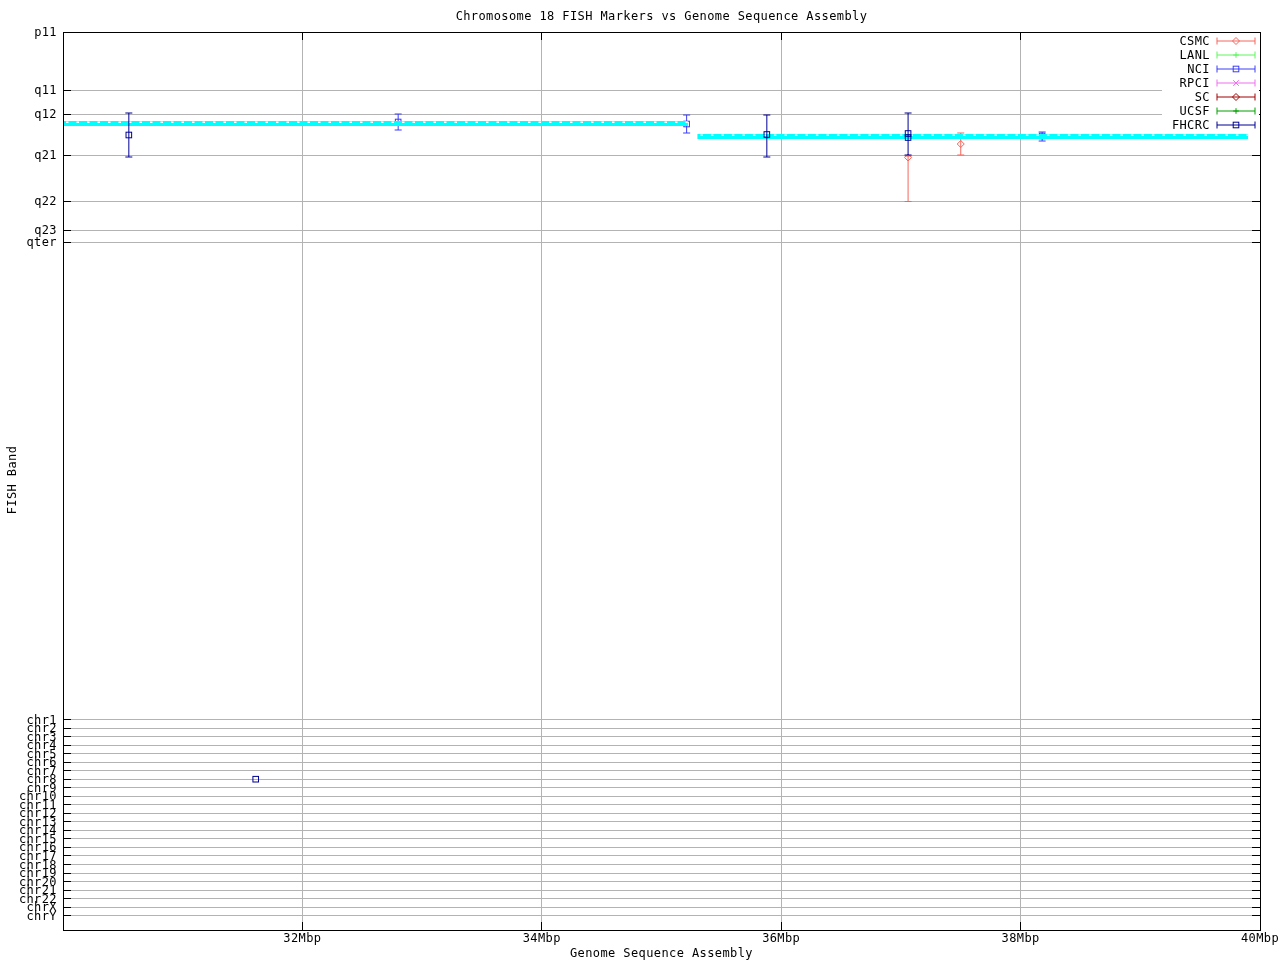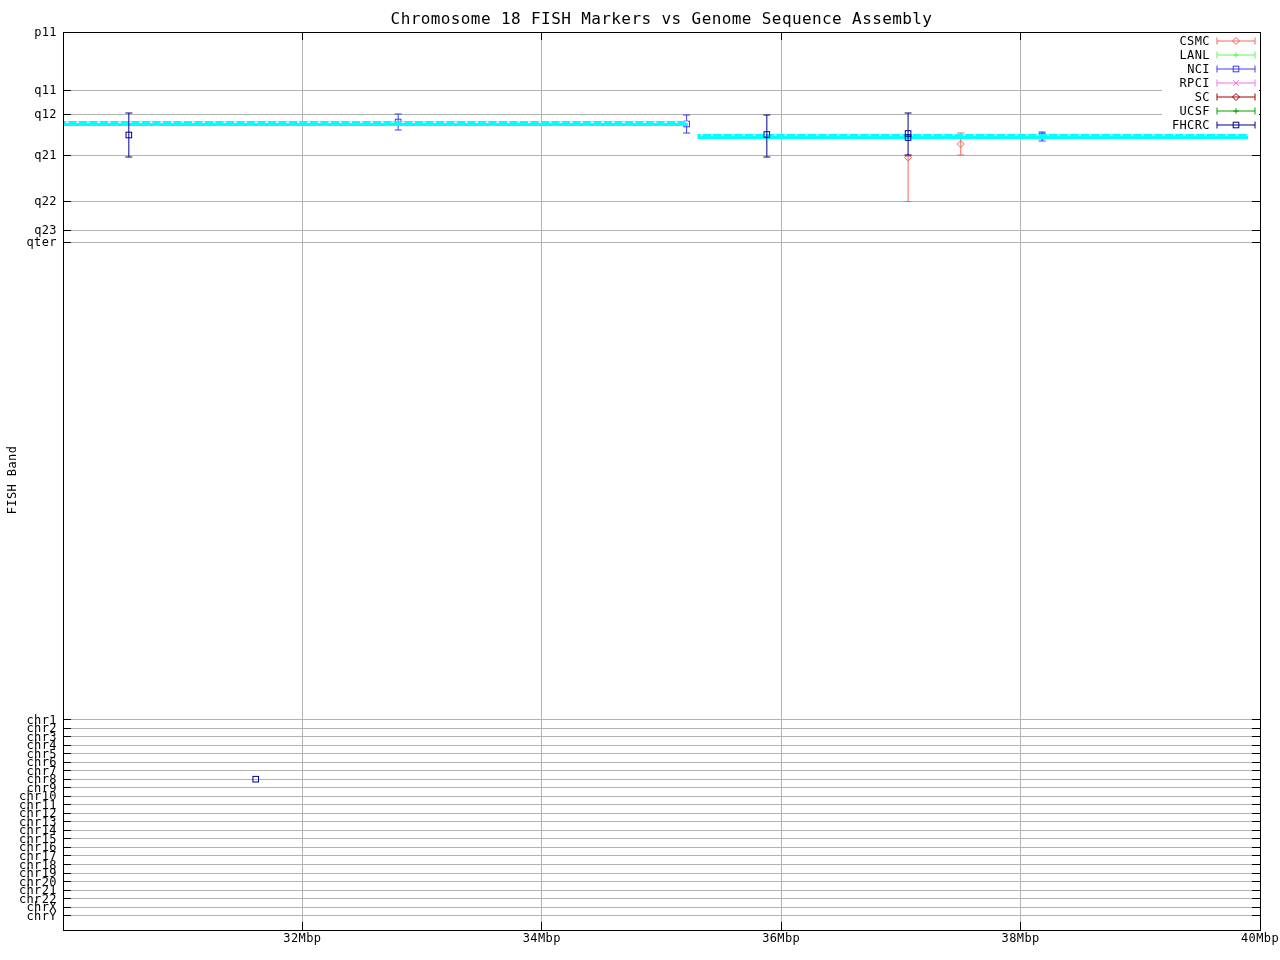--- a/index.html
+++ b/index.html
@@ -1,33 +1,34 @@
 <!DOCTYPE html>
 <html><head>
 <meta charset="utf-8">
 <style>
   html,body{margin:0;padding:0;background:#fff;}
   .screen{position:relative;width:1280px;height:960px;background:#ffffff;overflow:hidden;
           font-family:"DejaVu Sans Mono",monospace;color:#000;}
   .title{position:absolute;top:9px;left:63px;width:1197px;text-align:center;
-         font-size:16px;letter-spacing:0.4px;white-space:nowrap;}
+         font-size:12px;letter-spacing:0.4px;white-space:nowrap;}
   .xlabel{position:absolute;top:946px;left:63px;width:1197px;text-align:center;
           font-size:12px;letter-spacing:0.4px;white-space:nowrap;}
   .ylabel{position:absolute;top:480px;left:12px;width:0;height:0;font-size:12px;letter-spacing:0.4px;
           white-space:nowrap;display:flex;align-items:center;justify-content:center;
           transform:rotate(-90deg);}
   svg{position:absolute;top:0;left:0;}
   svg text{font-family:"DejaVu Sans Mono",monospace;font-size:12px;letter-spacing:0.4px;fill:#000;}
 </style>
 </head>
 <body>
 
 <div class="screen">
   <div class="title">Chromosome 18 FISH Markers vs Genome Sequence Assembly</div>
   <div class="ylabel">FISH Band</div>
+  <div class="xlabel">Genome Sequence Assembly</div>
   <svg id="plot" width="1280" height="960">
       <g>
         <line x1="63" y1="90" x2="1260" y2="90" stroke="#b3b3b3" shape-rendering="crispEdges"></line>
         <line x1="63" y1="114" x2="1260" y2="114" stroke="#b3b3b3" shape-rendering="crispEdges"></line>
         <line x1="63" y1="155" x2="1260" y2="155" stroke="#b3b3b3" shape-rendering="crispEdges"></line>
         <line x1="63" y1="201" x2="1260" y2="201" stroke="#b3b3b3" shape-rendering="crispEdges"></line>
         <line x1="63" y1="230" x2="1260" y2="230" stroke="#b3b3b3" shape-rendering="crispEdges"></line>
         <line x1="63" y1="242" x2="1260" y2="242" stroke="#b3b3b3" shape-rendering="crispEdges"></line>
         <line x1="63" y1="719.5" x2="1260" y2="719.5" stroke="#b3b3b3" shape-rendering="crispEdges"></line>
         <line x1="63" y1="728" x2="1260" y2="728" stroke="#b3b3b3" shape-rendering="crispEdges"></line>

